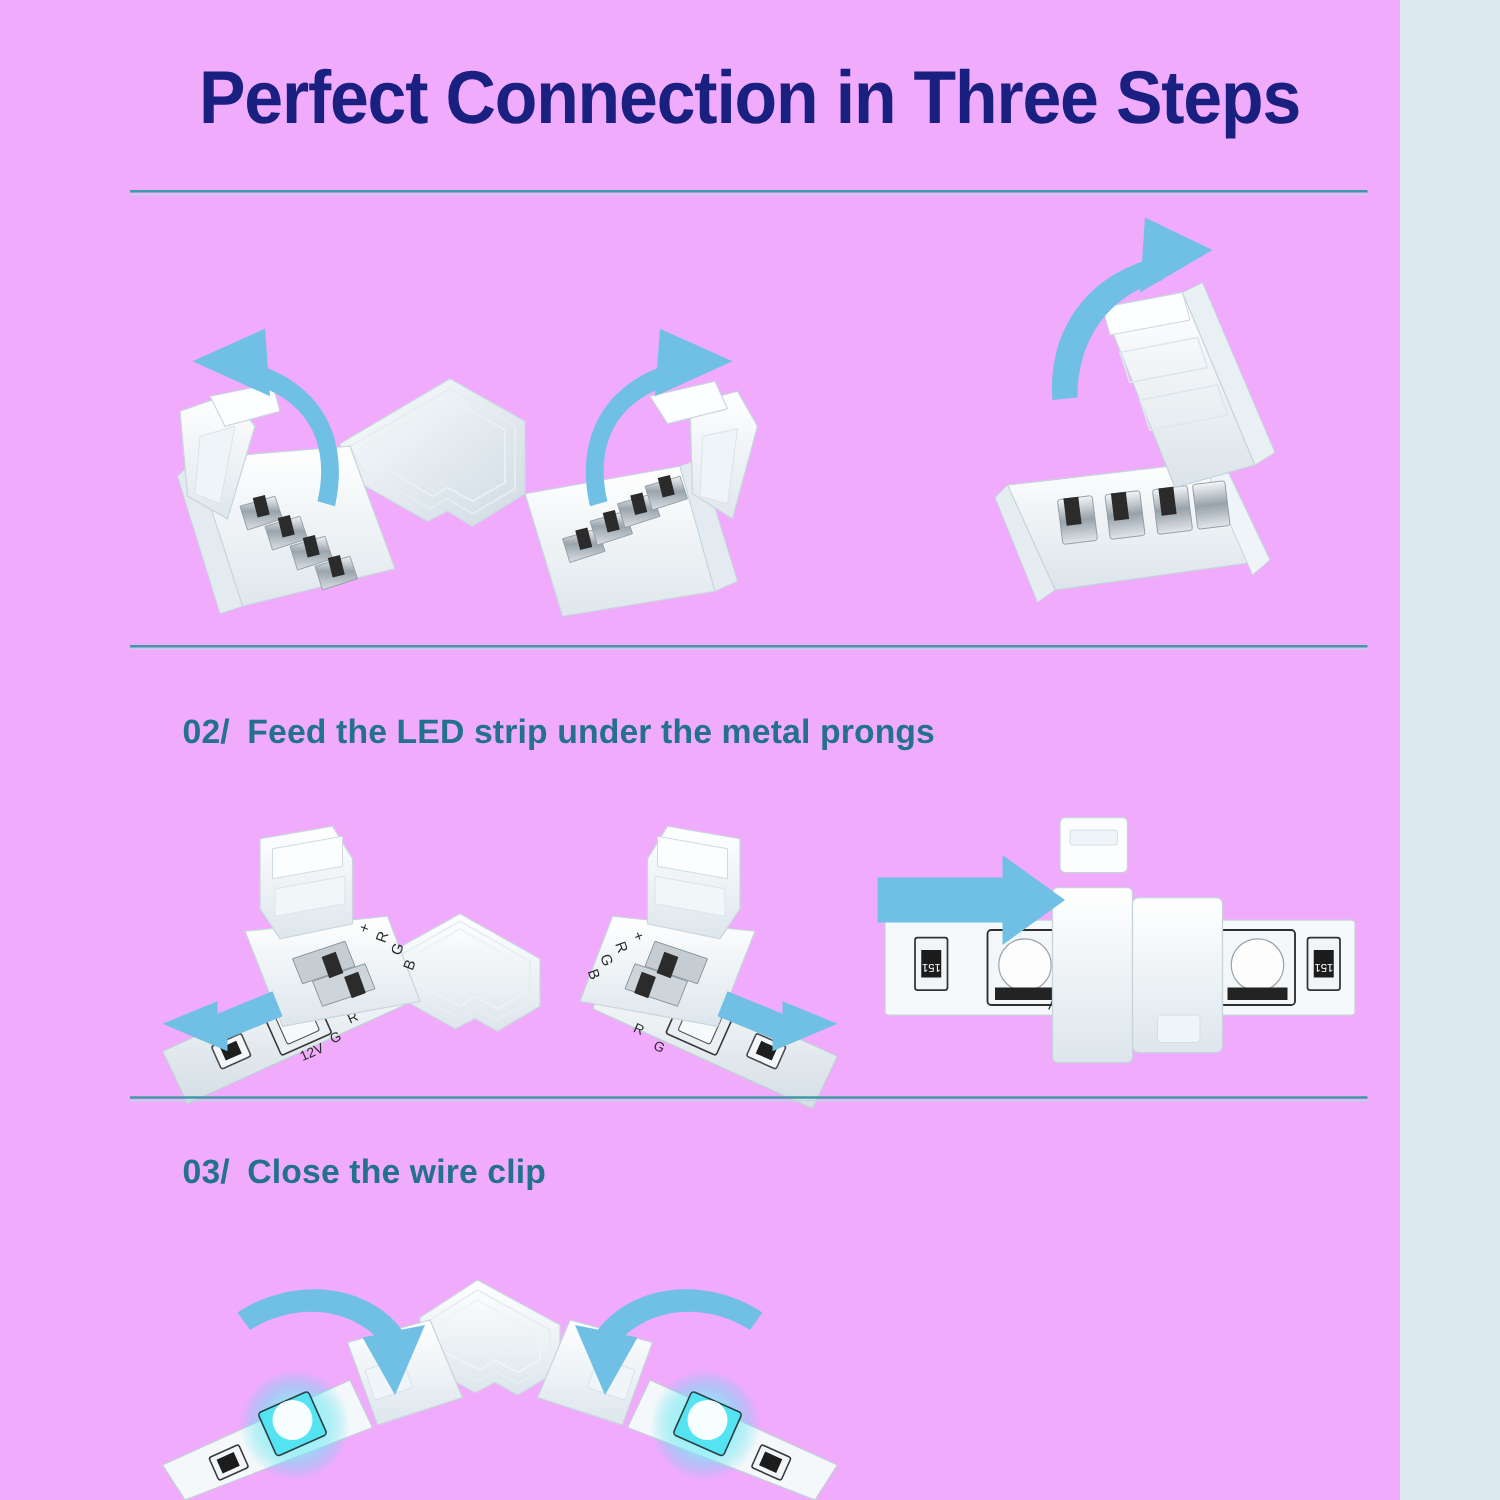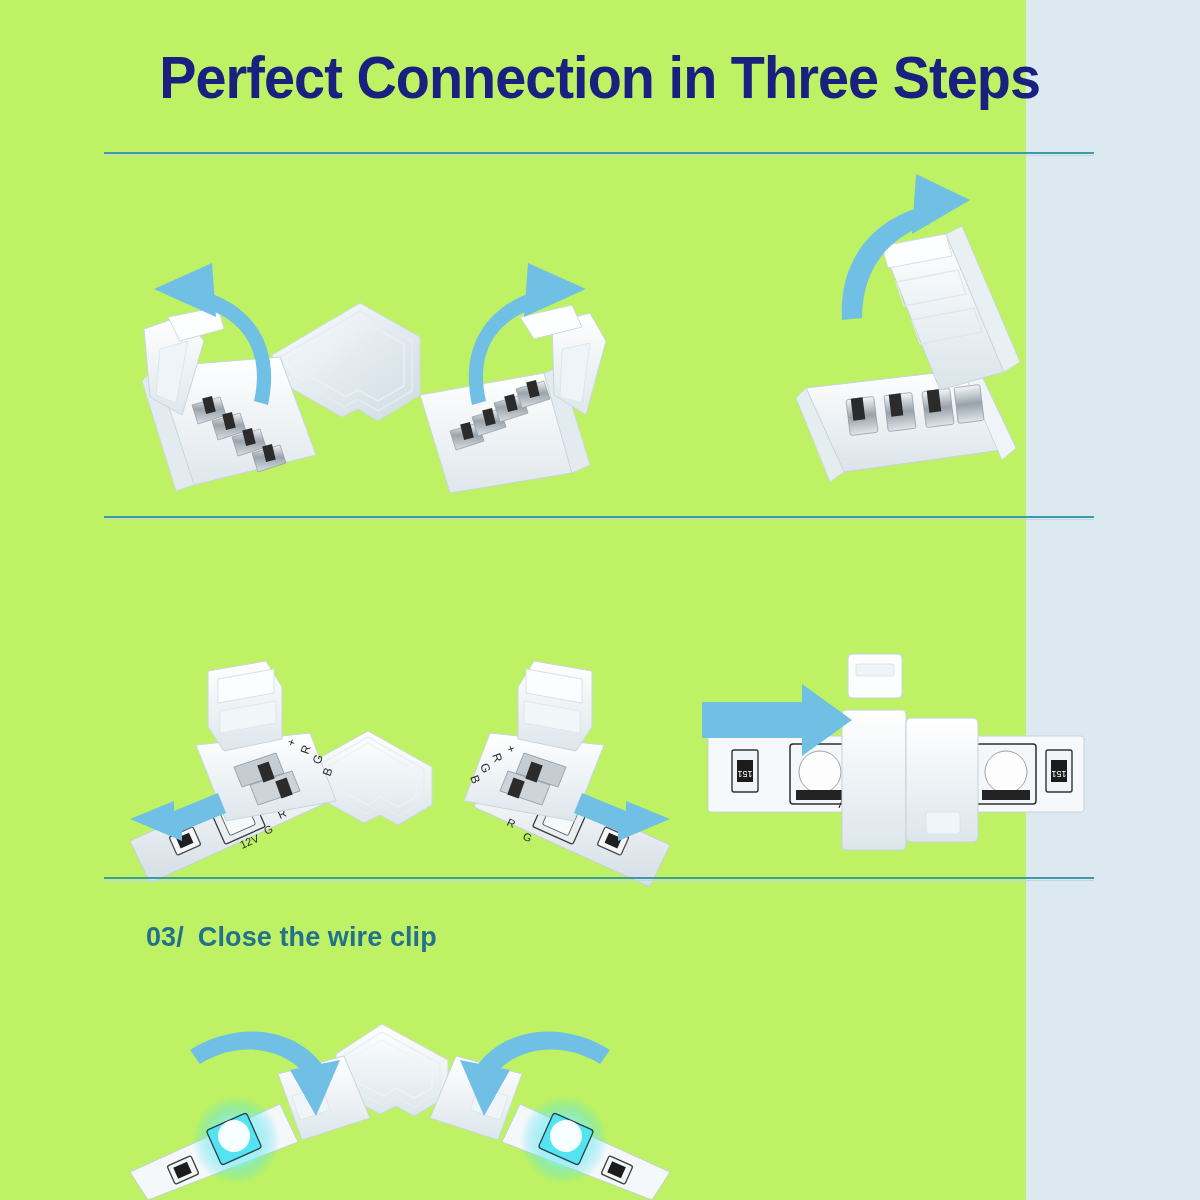--- a/index.html
+++ b/index.html
@@ -3,21 +3,21 @@
 <meta charset="utf-8">
 <style>
   html,body{margin:0;padding:0;}
   body{
     width:1200px;height:1200px;
     background:#dde9f0;
     font-family:"Liberation Sans", sans-serif;
     overflow:hidden;
     position:relative;
   }
-  .page{position:relative;width:1026px;height:1200px;background:#bef264;}
+  .page{position:relative;width:1120px;height:1200px;background:#f0abfc;}
 
   
   .title-wrap{position:absolute;left:0;top:48px;width:1200px;text-align:center;}
   .title{
     font-family:"Liberation Sans", sans-serif;
     font-weight:bold;
     font-size:60px;
     letter-spacing:-1px;
     color:#1a2080;
     transform:scaleX(0.93);
@@ -195,20 +195,23 @@
         <path d="M146 14 L142 74 L200 40 Z"></path>
       </g>
     </svg>
   </div>
 
   <div class="divider" id="div-1">
     <div class="d-main"></div>
     <div class="d-sub"></div>
   </div>
 
+  <div class="step-label" id="label-2">
+    <span class="num">02/</span><span>Feed the LED strip under the metal prongs</span>
+  </div>
 
   <div class="fig" id="fig-2a">
     <svg viewBox="0 0 540 255" xmlns="http://www.w3.org/2000/svg">
       <defs>
         <linearGradient id="wht4" x1="0" y1="0" x2="0" y2="1">
           <stop offset="0" stop-color="#ffffff"></stop>
             <stop offset="1" stop-color="#dde6ec"></stop>
         </linearGradient>
         <linearGradient id="strp1" x1="0" y1="0" x2="0" y2="1">
           <stop offset="0" stop-color="#fdfefe"></stop>

